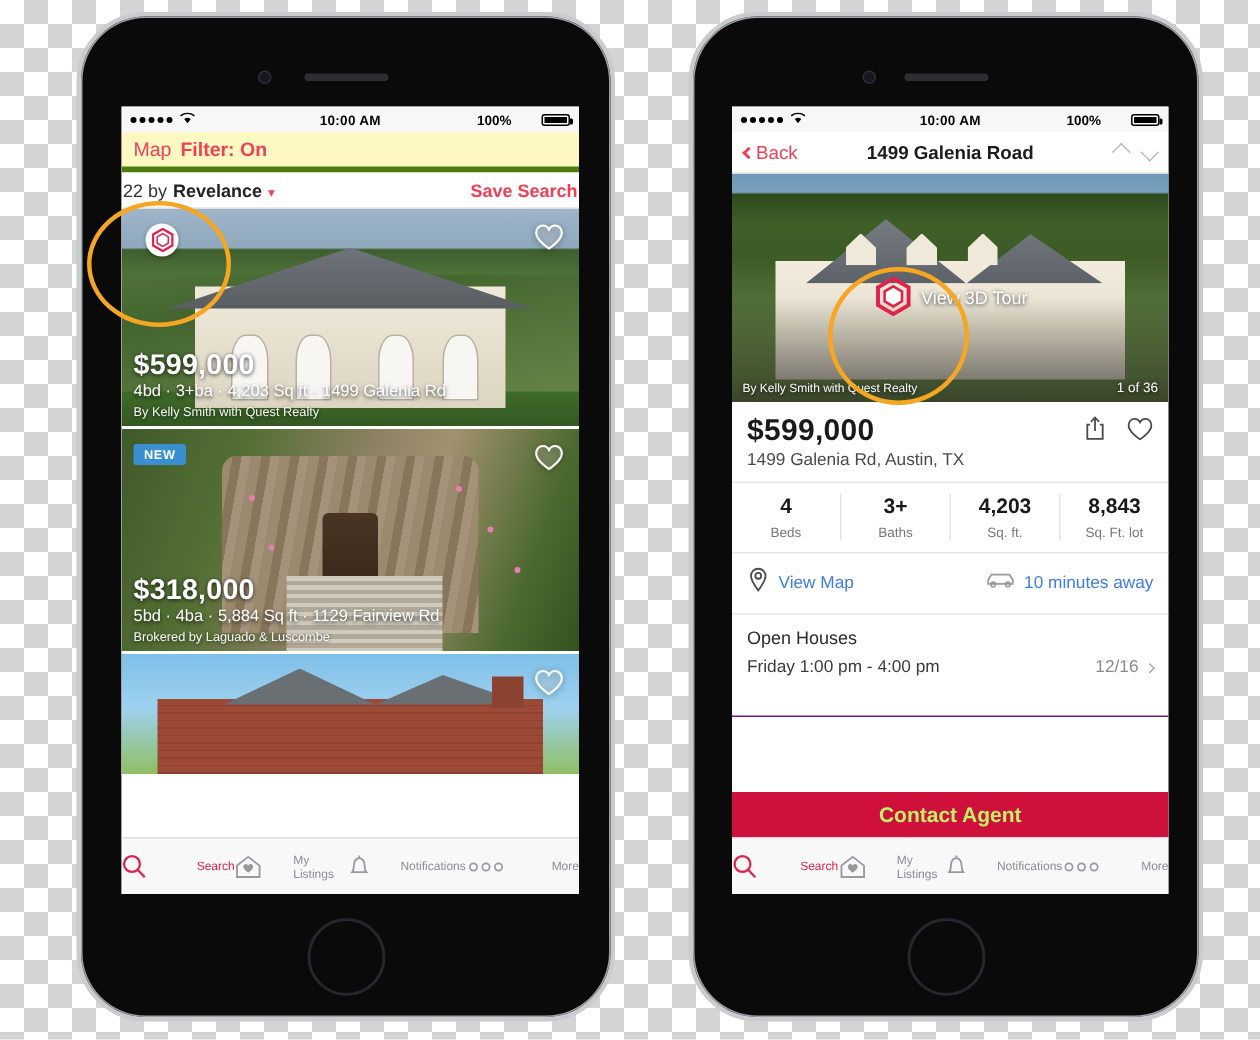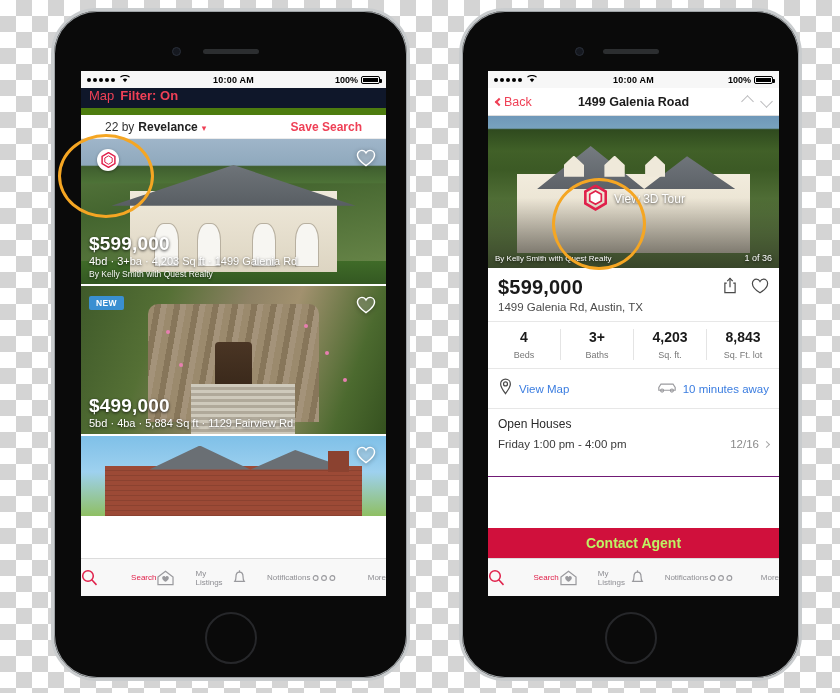--- a/index.html
+++ b/index.html
@@ -53,49 +53,49 @@
 
   
   .statusbar {
     height: 17px; background: #f7f7f7; display: flex; align-items: center;
     padding: 0 6px; font-size: 9px; color: #000; font-weight: bold;
   }
   .sb-left { display: flex; align-items: center; gap: 2px; flex: 1; }
   .sb-dot { width: 4px; height: 4px; border-radius: 50%; background: #000; }
   .sb-wifi { font-size: 9px; margin-left: 3px; line-height: 1; }
   .sb-time { flex: 1; text-align: center; font-size: 9px; letter-spacing: .2px; }
-  .sb-right { flex: 1; display: flex; align-items: center; justify-content: flex-end; gap: 3px; }
+  .sb-right { flex: 1; display: flex; align-items: center; justify-content: flex-end; gap: 20px; }
   .sb-batt { width: 19px; height: 8px; border: 1px solid #000; border-radius: 2px; position: relative; }
   .sb-batt::before { content:""; position:absolute; inset:1px; background:#000; }
   .sb-batt::after { content:""; position:absolute; right:-3px; top:2px; width:2px; height:4px; background:#000; border-radius:0 1px 1px 0; }
 
   
   .search-header {
-    height: 27px; background: #0f172a; display: flex; 
-    padding: 0 8px; gap: 6px; border-bottom: 7px solid #4d7c0f;
+    height: 27px; background: #fef9c3; display: flex; align-items: center;
+    padding: 0 8px; gap: 6px; border-bottom: 4px solid #4d7c0f;
   }
   .hdr-link { color: #ef4056; font-size: 13px; white-space: nowrap; }
   .hdr-link.bold { font-weight: bold; }
   .search-field {
     flex: 1; height: 18px; background: #e8e8e8; border-radius: 4px;
     display: flex; align-items: center; justify-content: center; gap: 4px;
     color: #9b9b9b; font-size: 10.5px;
   }
   .mag {
     width: 7px; height: 7px; border: 1.3px solid #9b9b9b; border-radius: 50%;
     position: relative; display: inline-block;
   }
   .mag::after {
     content:""; position:absolute; width:1.3px; height:4px; background:#9b9b9b;
     right:-1.5px; bottom:-3px; transform: rotate(-45deg);
   }
 
   .sort-bar {
     height: 24px; background: #fff; display: flex; align-items: center;
-    padding: 0 24px; justify-content: space-between; border-bottom: 1px solid #ececec;
+    padding: 0 1px; justify-content: space-between; border-bottom: 1px solid #ececec;
   }
   .sort-left { font-size: 12px; color: #333; display: flex; align-items: baseline; gap: 4px; }
   .sort-val { font-weight: bold; color: #222; }
   .caret { color: #ef4056; font-size: 9px; }
   .save-search { color: #ef4056; font-size: 12px; font-weight: bold; }
 
   
   .listing-scroll { position: absolute; top: 68px; bottom: 38px; left: 0; right: 0; overflow: hidden; background: #fff; }
   .card { position: relative; width: 100%; border-bottom: 2px solid #fff; }
   .card-photo { position: relative; width: 100%; overflow: hidden; }
@@ -366,22 +366,23 @@
             <div class="flower" style="left:80%; top:44%"></div>
             <div class="flower" style="left:86%; top:62%"></div>
           </div>
           <div class="badge-new">NEW</div>
           <div class="heart">
             <svg width="20" height="18" viewBox="0 0 22 20">
                 <path d="M11 18.5 C11 18.5 1.5 12.6 1.5 6.8 C1.5 3.6 3.9 1.5 6.4 1.5 C8.4 1.5 10.2 2.8 11 4.4 C11.8 2.8 13.6 1.5 15.6 1.5 C18.1 1.5 20.5 3.6 20.5 6.8 C20.5 12.6 11 18.5 11 18.5 Z" fill="rgba(255,255,255,.18)" stroke="#fff" stroke-width="1.6"></path>
               </svg>
           </div>
           <div class="card-info">
-            <div class="card-price">$499,000</div>
+            <div class="card-price">$318,000</div>
             <div class="card-specs">5bd · 4ba · 5,884 Sq ft · 1129 Fairview Rd</div>
+            <div class="card-broker">Brokered by Laguado &amp; Luscombe</div>
           </div>
         </div>
       </div>
 
       <div class="card card-3">
         <div class="card-photo">
           <div class="photo-c">
             <div class="brick"></div>
             <div class="roof-c"></div>
             <div class="chim"></div>

